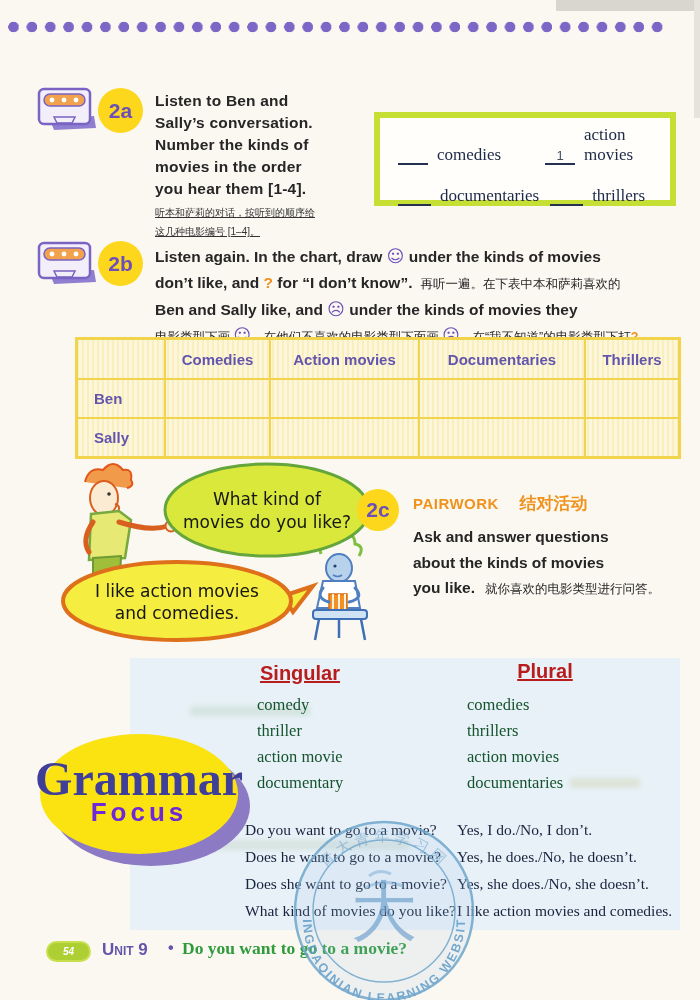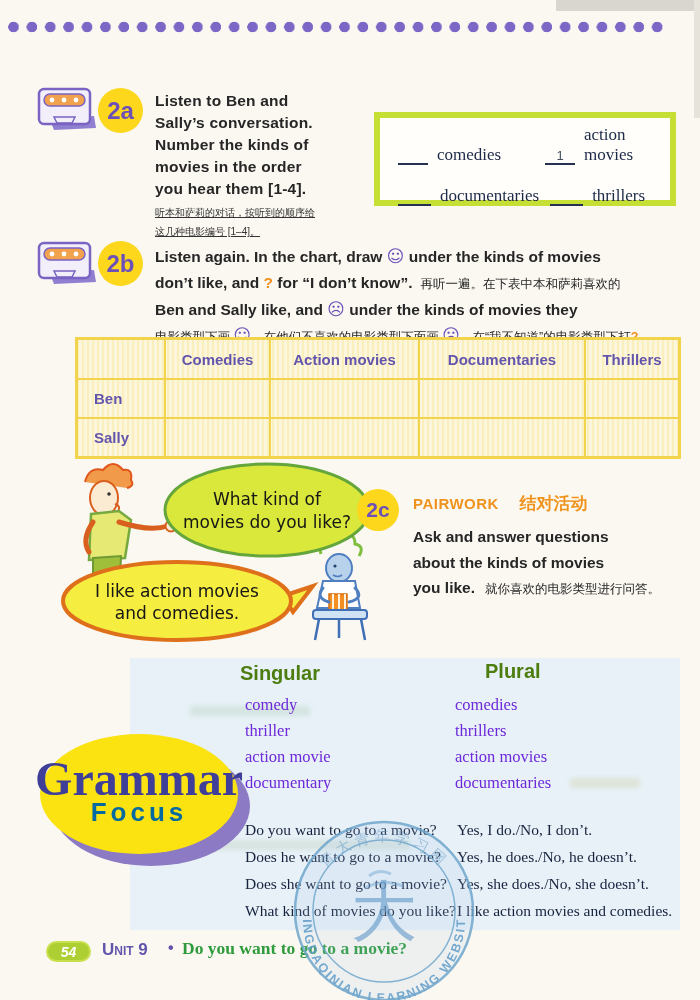--- a/index.html
+++ b/index.html
@@ -22,21 +22,21 @@
     background-size: 18.4px 12px; background-repeat:repeat-x;
   }
 
   
   .cassette { width:64px; height:50px; }
 
   
   .badge {
     width:45px; height:45px; border-radius:50%;
     background:#FCD71C; color:#6C50B8;
-    font-weight:bold; font-size:24px;
+    font-weight:bold; font-size:21px;
     display:flex; align-items:center; justify-content:center;
   }
 
   
   .instr-en { font-weight:bold; font-size:15.5px; line-height:22px; color:#262626; letter-spacing:.2px; }
   .instr-zh { font-size:10px; line-height:19px; color:#333;text-decoration:underline; }
 
   
   .answer-box {
     left:374px; top:112px; width:302px; height:94px;
@@ -72,42 +72,42 @@
   .chart .hd { justify-content:center; color:#6455AC; font-weight:bold; font-size:15px; }
   .chart .rowlab { padding-left:16px; color:#6455AC; font-weight:bold; font-size:15px; }
 
   
   .pairwork-title { color:#F0931D; font-weight:bold; font-size:15px; letter-spacing:.5px; }
   .pairwork-zh { color:#F0931D; font-weight:bold; font-size:17px; margin-left:16px; }
 
   
   .panel { left:130px; top:658px; width:550px; height:272px; background:#E7F1F7; }
   .smudge { position:absolute; border-radius:3px; filter:blur(2px); }
-  .col-head { position:absolute; color:#4d7c0f; font-weight:bold; font-size:20px; width:120px; text-align:left; }
-  .g-list { position:absolute; left:115px; top:34px; font-family:"Liberation Serif", serif; font-size:16.5px; color:#6d28d9; }
+  .col-head { position:absolute; color:#b91c1c; font-weight:bold; font-size:20px; width:120px; text-align:center;text-decoration:underline; }
+  .g-list { position:absolute; left:127px; top:34px; font-family:"Liberation Serif", serif; font-size:16.5px; color:#14532d; }
   .g-list .row { display:flex; height:26px; align-items:center; }
   .g-list .row span:first-child { width:210px; flex-shrink:0; }
   .g-qa { position:absolute; left:115px; top:158px; font-family:"Liberation Serif", serif; font-size:15.5px; color:#17223e; }
   .g-qa .row { display:flex; height:27px; align-items:center; }
   .g-qa .row span:first-child { width:212px; flex-shrink:0; }
 
   
   .g-logo {
     left:40px; top:734px; width:198px; height:120px; border-radius:50%;
     background:#FBE312; box-shadow:12px 12px 0 #8C7BC4;
     display:flex; flex-direction:column; align-items:center; justify-content:center;
   }
   .g-logo .t1 { font-family:"Liberation Serif", serif; font-weight:bold; font-size:48px; color:#3F3F99; line-height:36px; }
-  .g-logo .t2 { font-weight:bold; font-size:26px; color:#0369a1; letter-spacing:4px; line-height:30px; }
+  .g-logo .t2 { font-weight:bold; font-size:26px; color:#6d28d9; letter-spacing:4px; line-height:30px; }
 
   
   .pg-pill {
     left:46px; top:941px; width:45px; height:21px; border-radius:11px;
     background:#AECF33; border:2px solid #c8e04e;
-    color:#fff; font-weight:bold; font-style:italic; font-size:14px;
+    color:#fff; font-weight:bold; font-style:italic; font-size:10px;
     display:flex; align-items:center; justify-content:center;
   }
   .footer-unit { left:102px; top:940px; font-variant:small-caps; font-weight:bold; font-size:17px; color:#6455AC; }
   .footer-bullet { left:168px; top:939px; color:#6455AC; font-weight:bold; font-size:16px; }
   .footer-title { left:182px; top:938px; font-family:"Liberation Serif", serif; font-weight:bold; font-size:17.5px; color:#2E9B3C; }
 
   
   .watermark { left:281px; top:816px; width:206px; height:184px; opacity:.85; pointer-events:none; z-index:9; }
 
   svg text { user-select:none; }

